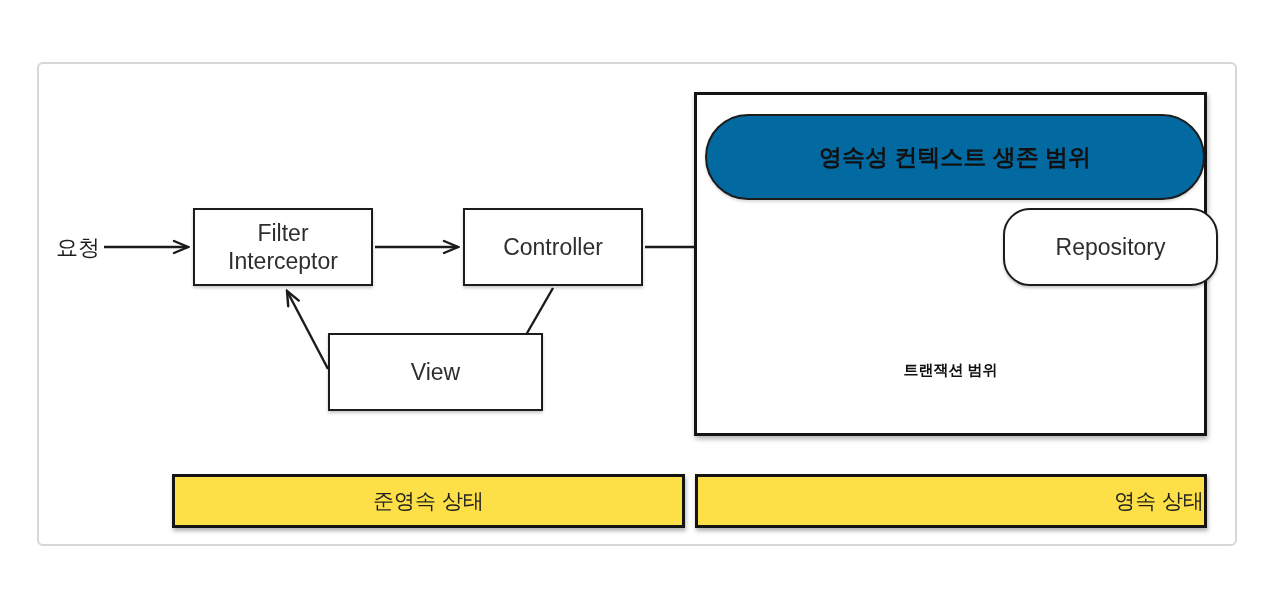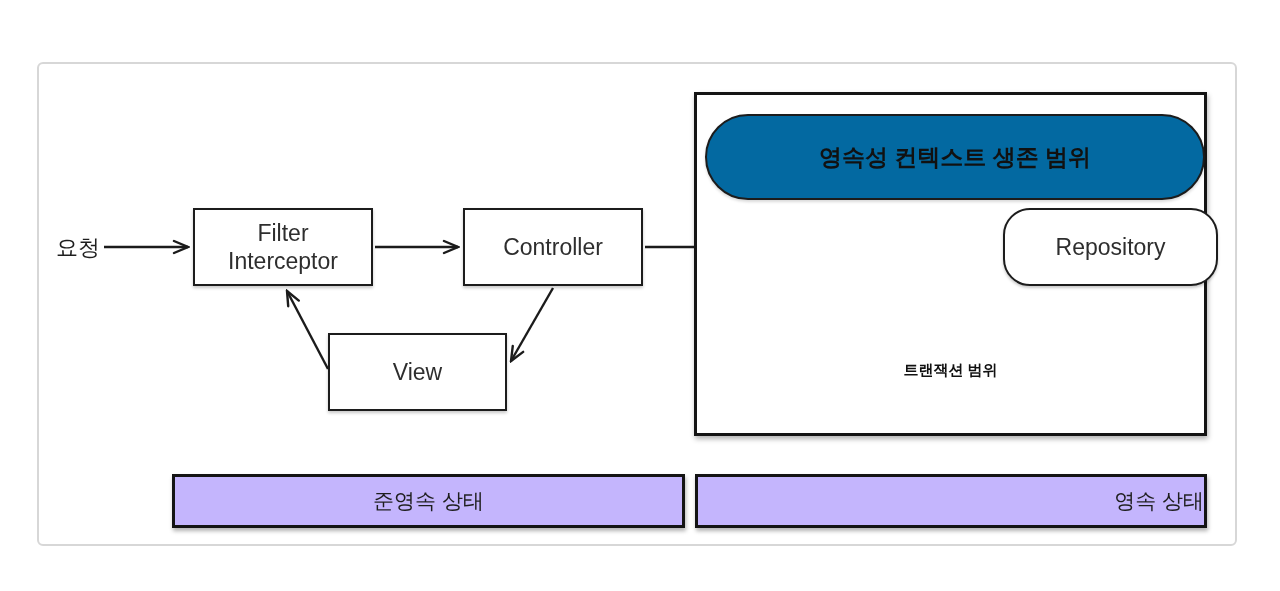--- a/index.html
+++ b/index.html
@@ -46,21 +46,21 @@
     justify-content: center;
     text-align: center;
     font-size: 23px;
     font-weight: 400;
     color: #2e2e2e;
     line-height: 28px;
     box-sizing: border-box;
   }
   .node-filter     { left: 193px;  top: 208px; width: 180px; height: 78px; }
   .node-controller { left: 463px;  top: 208px; width: 180px; height: 78px; }
-  .node-view       { left: 328px;  top: 333px; width: 179px; height: 78px; }
+  .node-view       { left: 328px;  top: 333px; width: 215px; height: 78px; }
   .node-service    { left: 733px;  top: 208px; width: 180px; height: 78px; }
   .node-repository { left: 1003px; top: 208px; width: 215px; height: 78px; border-radius: 27px; }
 
   .tx-box {
     position: absolute;
     left: 694px;
     top: 92px;
     width: 513px;
     height: 344px;
     border: 3px solid #141414;
@@ -104,21 +104,21 @@
     text-align: center;
     font-size: 22px;
     font-weight: 400;
     color: #1e1e1e;
   }
   .state-box {
     position: absolute;
     top: 474px;
     height: 54px;
     border: 3px solid #141414;
-    background: #c4b5fd;
+    background: #fde047;
     box-shadow: 1px 3px 4px rgba(0,0,0,0.30);
     display: flex;
     align-items: center;
     justify-content: center;
     font-size: 21px;
     font-weight: 400;
     color: #1e1e1e;
     box-sizing: border-box;
   }
   .state-detached   { left: 172px; width: 513px; }

